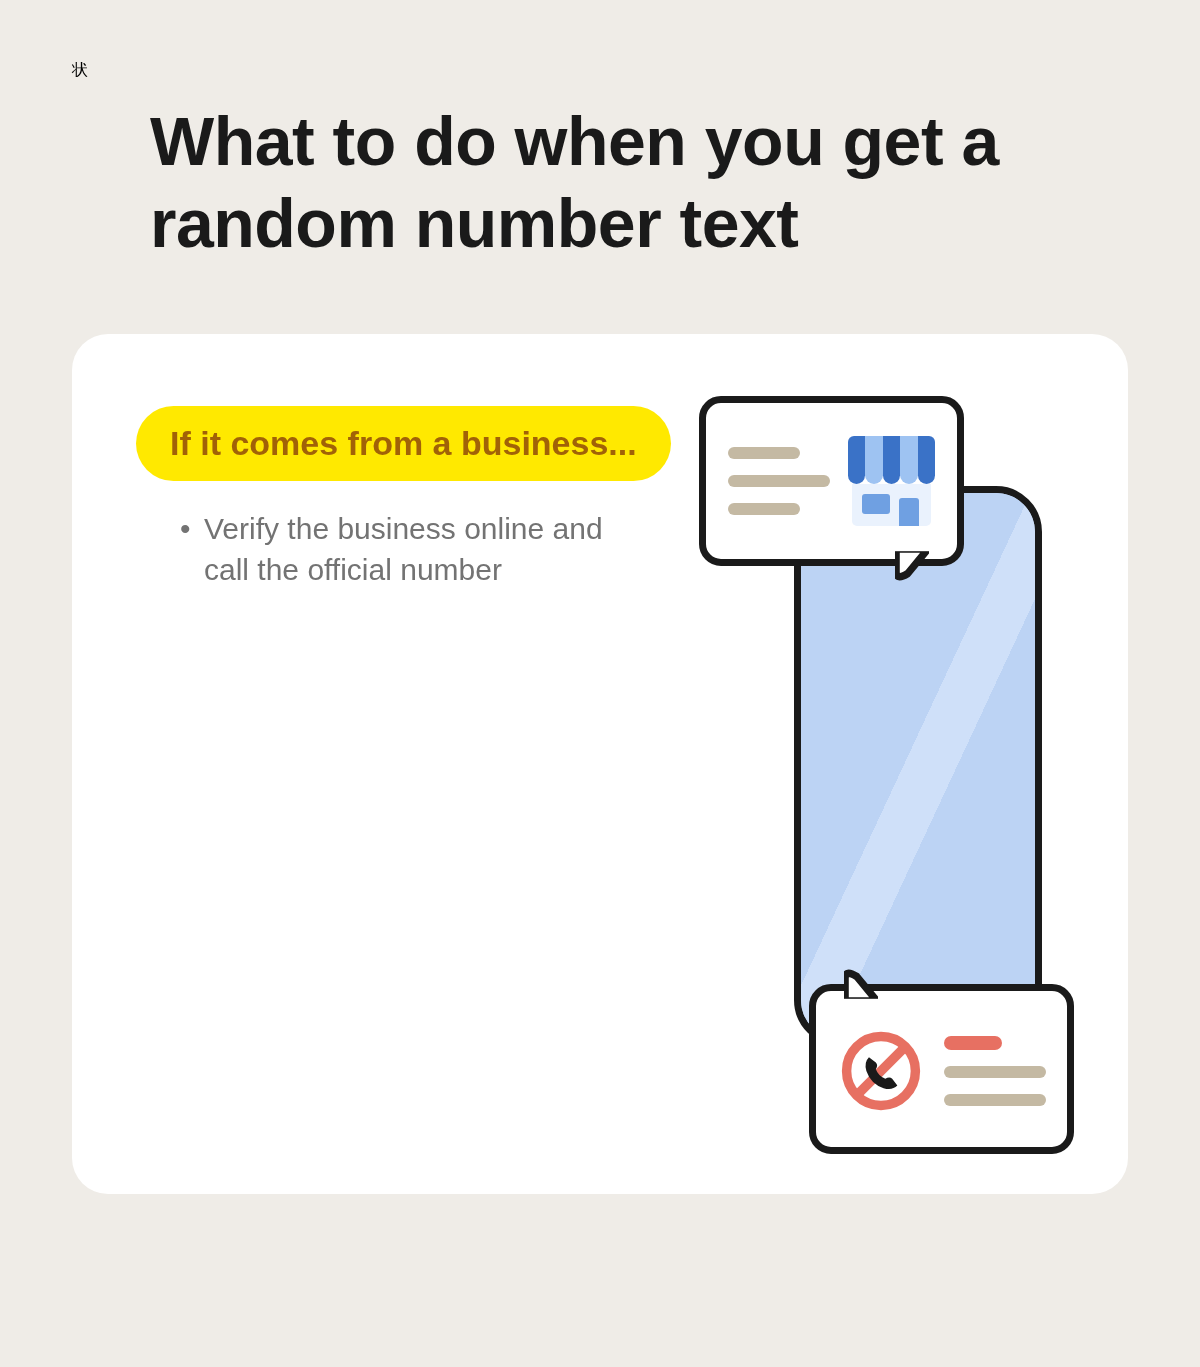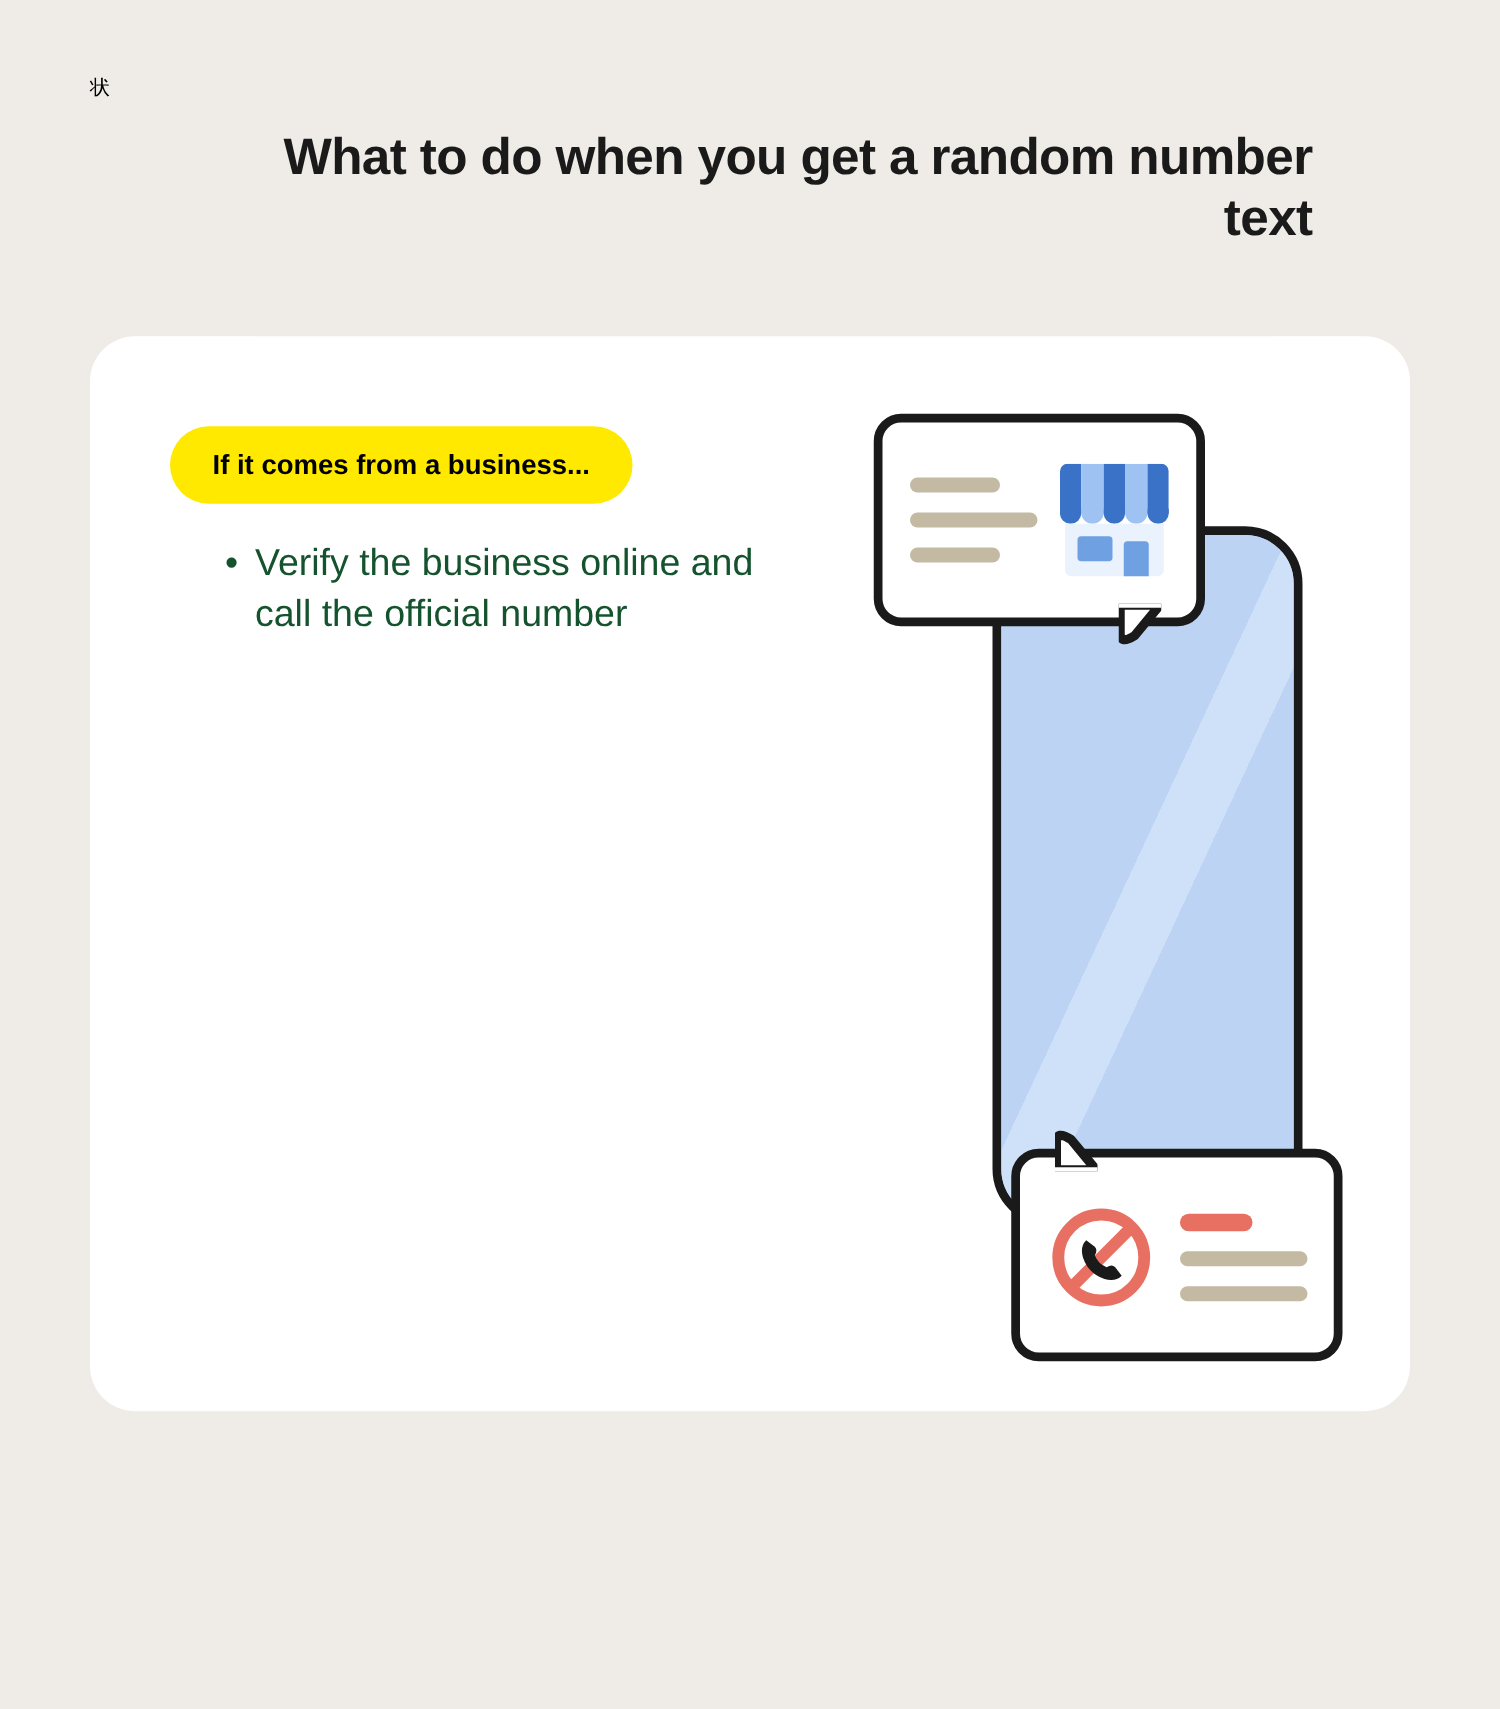--- a/index.html
+++ b/index.html
@@ -5,25 +5,25 @@
   <style>
     * { margin: 0; padding: 0; box-sizing: border-box; }
     body {
       width: 1200px;
       height: 1367px;
       background: #efece7;
       font-family: -apple-system, BlinkMacSystemFont, "Segoe UI", Helvetica, Arial, sans-serif;
       padding: 60px 72px 72px 72px;
     }
     .title {
-      font-size: 41px;
+      font-size: 68px;
       font-weight: 800;
       line-height: 1.2;
       color: #1a1a1a;
-      text-align: right;
+      text-align: left;
       margin: 20px auto 70px auto;
       max-width: 900px;
       letter-spacing: -0.5px;
     }
     .card {
       background: #ffffff;
       border-radius: 36px;
       padding: 72px 64px 80px 64px;
       display: flex;
       gap: 20px;
@@ -33,36 +33,36 @@
     .content-col {
       flex: 1 1 auto;
       display: flex;
       flex-direction: column;
       gap: 54px;
     }
     .section {}
     .pill {
       display: inline-block;
       background: #ffe900;
-      color: #000000;
+      color: #a16207;
       font-weight: 700;
-      font-size: 22px;
+      font-size: 34px;
       padding: 18px 34px;
       border-radius: 999px;
       margin-bottom: 28px;
     }
     .bullets {
       list-style: none;
       padding-left: 46px;
     }
     .bullets li {
       position: relative;
       font-size: 30px;
       line-height: 1.35;
-      color: #14532d;
+      color: #737373;
       padding-left: 22px;
       max-width: 460px;
     }
     .bullets li::before {
       content: "•";
       position: absolute;
       left: -2px;
       top: 0;
       font-size: 30px;
     }

